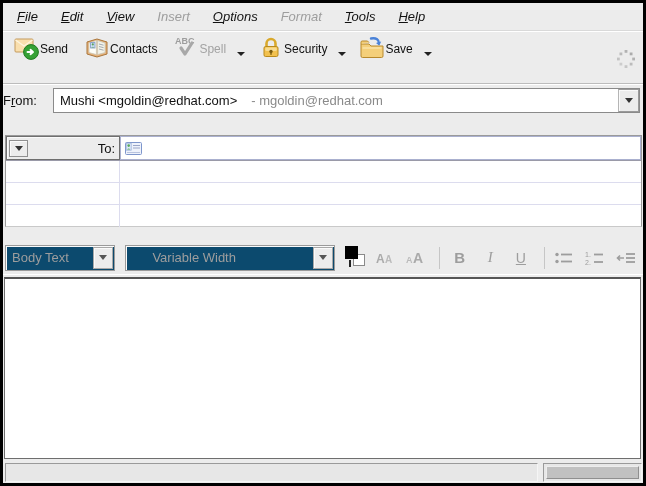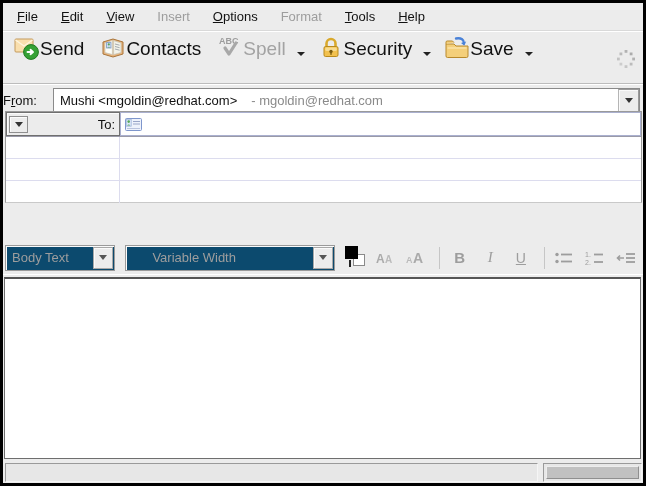--- a/index.html
+++ b/index.html
@@ -7,36 +7,36 @@
   .window {
     position:relative; width:646px; height:486px;
     border:3px solid #000; background:#ececec;
     font-family:"Liberation Sans", sans-serif; font-size:13px; color:#111;
     overflow:hidden;
   }
   
   .menubar {
     position:absolute; left:0; top:0; width:640px; height:28px;
     display:flex; align-items:center; padding-left:5px;
-    border-bottom:1px solid #d9d9d9; box-shadow:0 1px 0 #ffffff;
+    border-bottom:1px solid #d9d9d9; box-shadow:0 1px 0 #ffffff;font-style:italic;
   }
   .menu-item { padding:4px 9px; margin-right:5px; white-space:nowrap; cursor:default; }
   .menu-item.disabled { color:#9d9d9d; }
   .mn { text-decoration:underline; }
   
   .toolbar {
     position:absolute; left:0; top:29px; width:640px; height:51px;
     display:flex; align-items:flex-start; padding:2px 4px 0 4px;
   }
   .tool-btn {
     display:flex; flex-direction:row; align-items:center;
     padding:1px 7px; margin-right:2px;
   }
   .tool-btn .ticon { width:26px; height:26px; display:block; }
-  .tool-btn .tlabel { margin-top:2px; font-size:19px; }
+  .tool-btn .tlabel { margin-top:2px; font-size:12px; }
   .tool-btn.disabled .tlabel { color:#a3a3a3; }
   .drop-arrow-btn {
     width:12px; height:30px; margin:18px 4px 0 0;
     display:flex; align-items:flex-start; justify-content:center;
   }
   .tri-sm { width:0; height:0; border-left:4px solid transparent; border-right:4px solid transparent; border-top:4px solid #222; }
   .spinner { position:absolute; right:6px; top:16px; width:22px; height:22px; }
   .hsep { position:absolute; left:0; width:640px; height:2px;
     border-top:1px solid #bcbcbc; border-bottom:1px solid #ffffff; }
   
@@ -50,21 +50,21 @@
   .combo .hint { color:#8a8a8a; margin-left:14px; }
   .combo-arrow {
     width:21px; height:23px; margin:0; background:#ececec;
     border:1px solid #9a9a9a; border-left:1px solid #b5b5b5;
     display:flex; align-items:center; justify-content:center;
     box-shadow:inset 1px 1px 0 #fafafa;
   }
   .tri-md { width:0; height:0; border-left:4px solid transparent; border-right:4px solid transparent; border-top:5px solid #333; }
   
   .addressing {
-    position:absolute; left:2px; top:108px; width:637px; height:92px;
+    position:absolute; left:2px; top:132px; width:637px; height:92px;
     background:#fff; border:1px solid #9a9a9a; border-bottom-color:#c9c9c9;
   }
   .addr-header { display:flex; height:25px; border-bottom:1px solid #9a9aa8; }
   .recipient-btn {
     width:114px; height:100%; background:#ececec; border:1px solid #6f6f6f;
     display:flex; align-items:center; padding:0 4px 0 2px;
     box-shadow:inset 1px 1px 0 #fafafa;
   }
   .mini-drop {
     width:19px; height:17px; background:#ececec; border:1px solid #8f8f8f;

